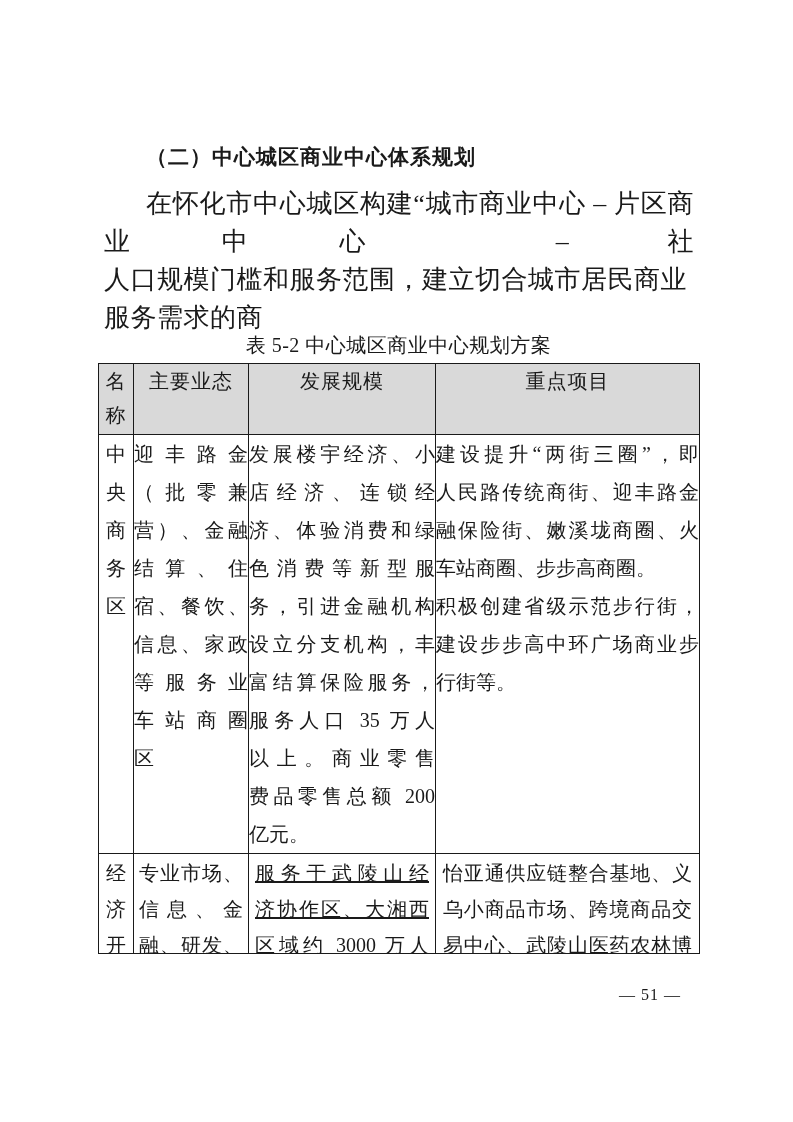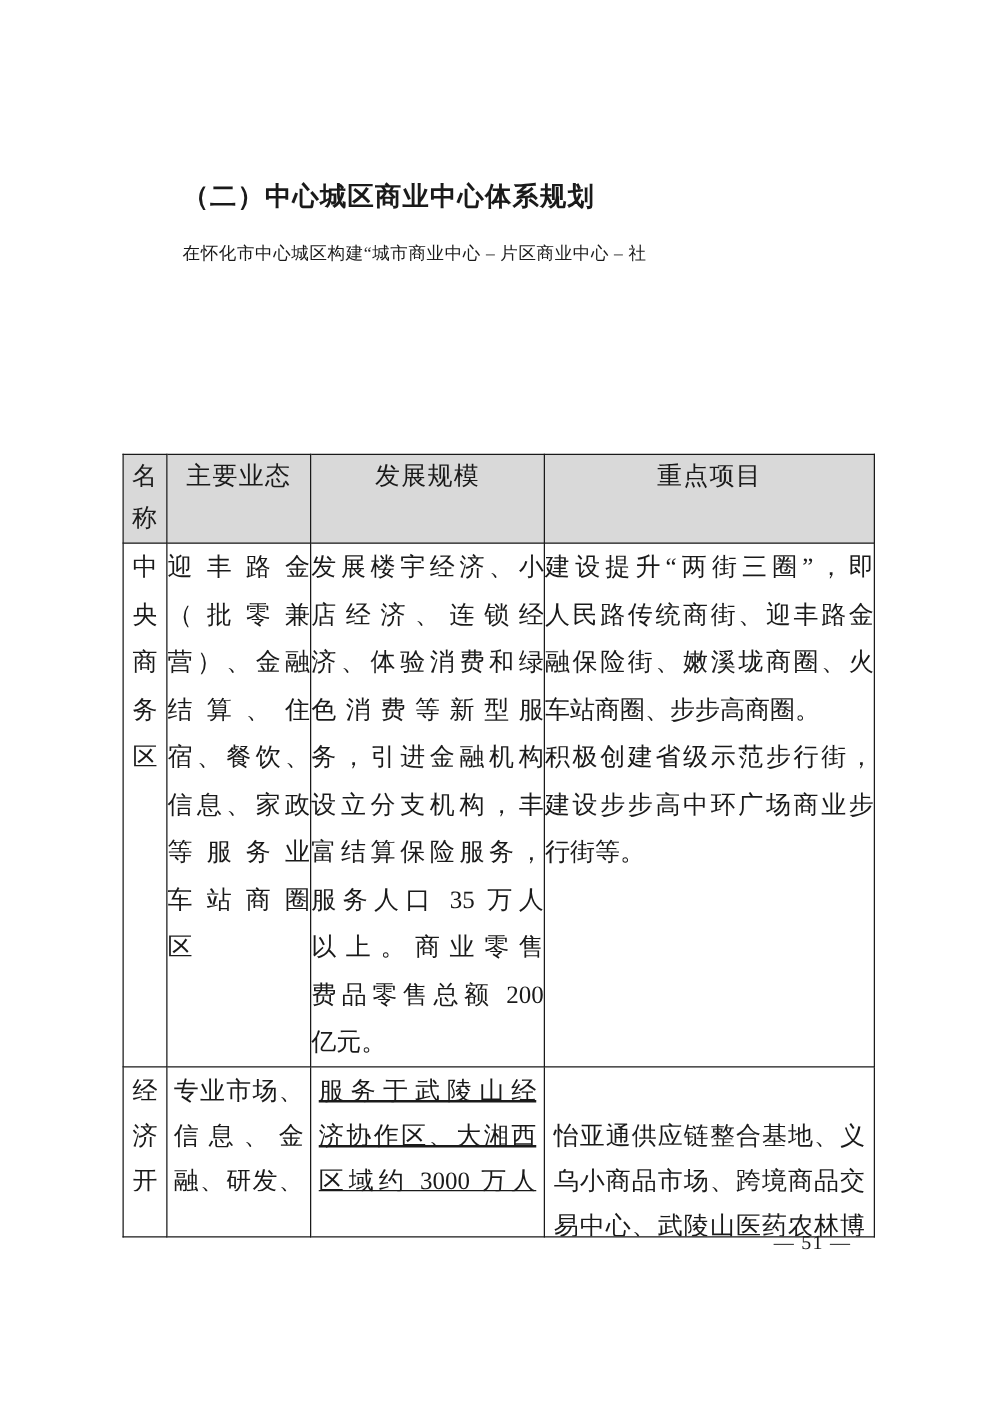--- a/index.html
+++ b/index.html
@@ -12,21 +12,21 @@
     font-family:"Liberation Serif","DejaVu Serif",serif;
     overflow:hidden;
   }
   .heading {
     position:absolute; left:146px; top:143px;
     font-size:21px; font-weight:bold; letter-spacing:1px;
     white-space:nowrap;
   }
   .para {
     position:absolute; left:104px; top:185px; width:590px;
-    font-size:14px; line-height:38px; letter-spacing:0.5px;
+    font-size:26px; line-height:38px; letter-spacing:0.5px;
   }
   .para .ln { text-align:justify; text-align-last:justify; }
   .para .ln:first-child { text-indent:42px; }
   .para .ln:last-child { text-align:left; text-align-last:left; }
   .caption {
     position:absolute; left:98px; top:332px; width:601px;
     text-align:center; font-size:20px; letter-spacing:0.5px;
   }
   table.plan {
     position:absolute; left:98px; top:363px;
@@ -51,37 +51,39 @@
   td.c-business { padding:0 5px; }
   td.c-scale { padding:0 6px; }
   td.c-projects { padding:0 7px; }
   
   td.proj1 .ln:nth-child(4) { text-align:left; text-align-last:left; }
   
   tr.r2 .ln:last-child { text-align:justify; text-align-last:justify; }
   tr.r2 .clip { height:99px; overflow:hidden; line-height:36px; padding-top:1px; }
   tr.r2 td.c-business .clip { padding-left:5px; padding-right:5px; }
   tr.r2 td.c-scale .clip { padding-left:6px; padding-right:6px;text-decoration:underline; }
-  tr.r2 td.c-projects .clip { padding-left:7px; padding-right:7px;margin-top:36px; }
+  tr.r2 td.c-projects .clip { padding-left:7px; padding-right:7px; }
   .pageno {
     position:absolute; left:600px; top:986px; width:100px;
     text-align:center; font-size:16px; letter-spacing:1px;
   }
 </style>
 </head>
 <body>
 
 <div class="page">
 
   <div class="heading">（二）中心城区商业中心体系规划</div>
 
   <div class="para">
       <div class="ln">在怀化市中心城区构建“城市商业中心 – 片区商业中心 – 社</div>
+      <div class="ln">人口规模门槛和服务范围，建立切合城市居民商业服务需求的商</div>
     </div>
 
+  <div class="caption">表 5-2  中心城区商业中心规划方案</div>
 
   <table class="plan">
     <colgroup>
       <col style="width:35px">
       <col style="width:115px">
       <col style="width:187px">
       <col style="width:264px">
     </colgroup>
     <thead>
       <tr>

